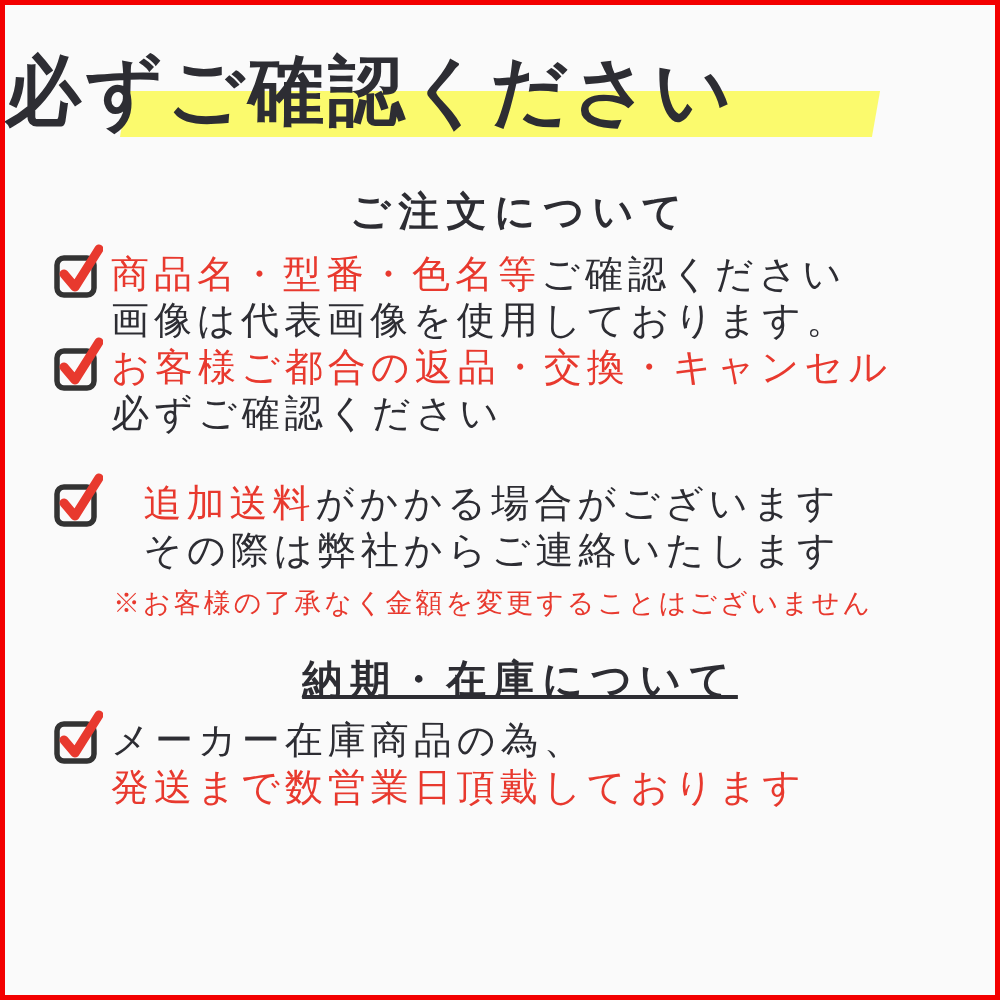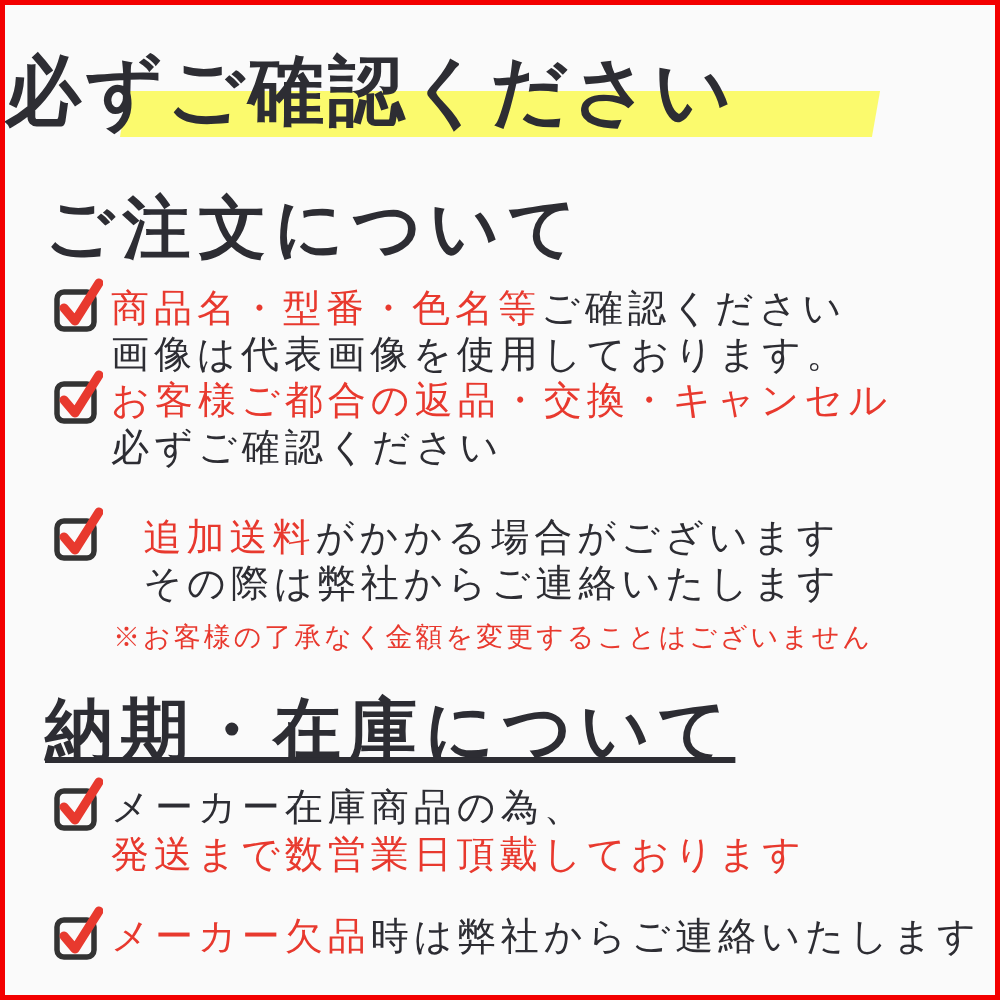--- a/index.html
+++ b/index.html
@@ -44,26 +44,27 @@
     position:relative;
     z-index:1;
     font-size:76px;
     font-weight:bold;
     letter-spacing:4px;
     line-height:112px;
     white-space:nowrap;
   }
   
   .section-heading{
-    font-size:68px;
+    font-size:40px;
     font-weight:bold;
     letter-spacing:8px;
     margin-left:40px;
     line-height:1.2;
     white-space:nowrap;
+    text-align:center;
   }
   .section-heading.first{margin-top:40px;margin-bottom:16px;}
   .section-heading.second{margin-top:34px;margin-bottom:14px;text-decoration:underline;}
   .item{
     display:flex;
     align-items:flex-start;
     margin-left:48px;
     margin-right:30px;
   }
   .item.i1{margin-top:2px;}
@@ -162,26 +163,15 @@
           <rect class="cb-box" x="4" y="17" width="37" height="37" rx="7"></rect>
           <path class="cb-check" d="M11 33 L22 46 L46 8"></path>
         </svg>
       </span>
       <div class="lines">
         <p class="line"><span class="black">メーカー在庫商品の為、</span></p>
         <p class="line"><span class="red">発送まで数営業日頂戴しております</span></p>
       </div>
     </div>
 
-    <div class="item i5">
-      <span class="cb">
-        <svg viewBox="0 0 50 58" aria-hidden="true">
-          <rect class="cb-box" x="4" y="17" width="37" height="37" rx="7"></rect>
-          <path class="cb-check" d="M11 33 L22 46 L46 8"></path>
-        </svg>
-      </span>
-      <div class="lines">
-        <p class="line"><span class="red">メーカー欠品</span><span class="black">時は弊社からご連絡いたします</span></p>
-      </div>
-    </div>
   </section>
 
 </div>
 
 </body></html>

